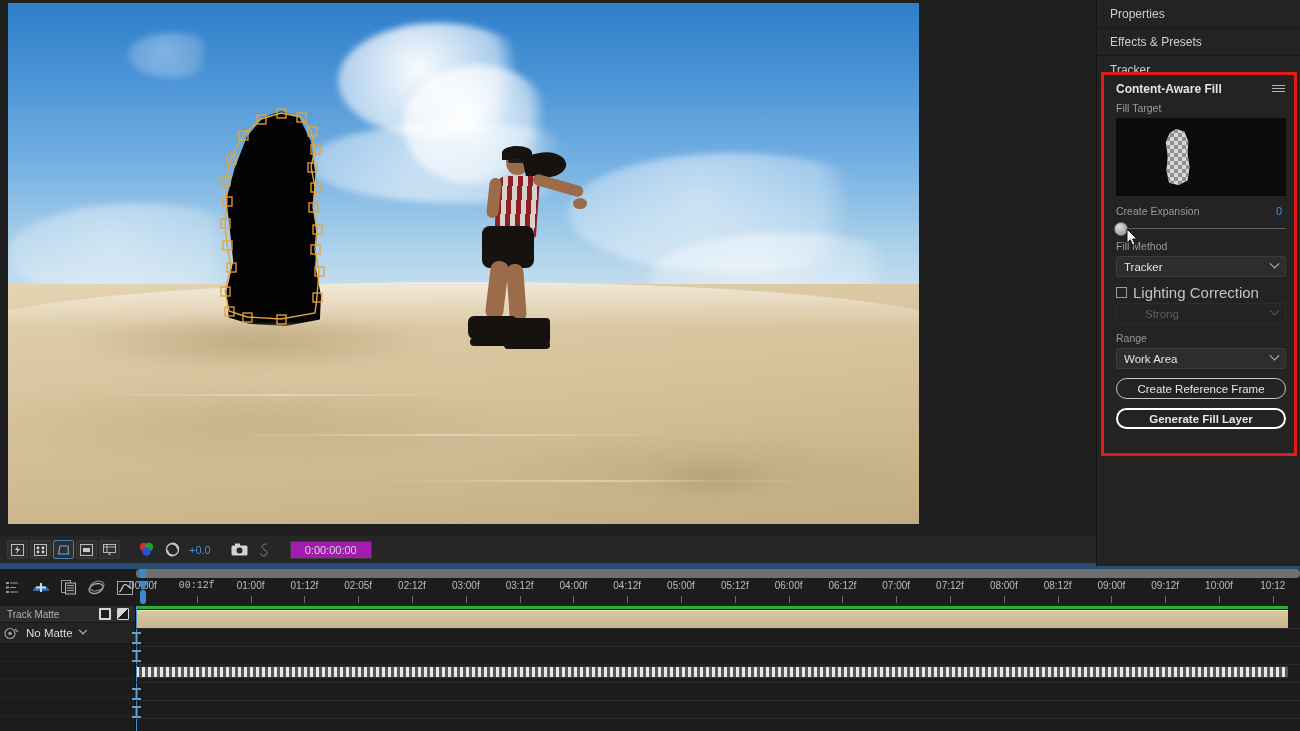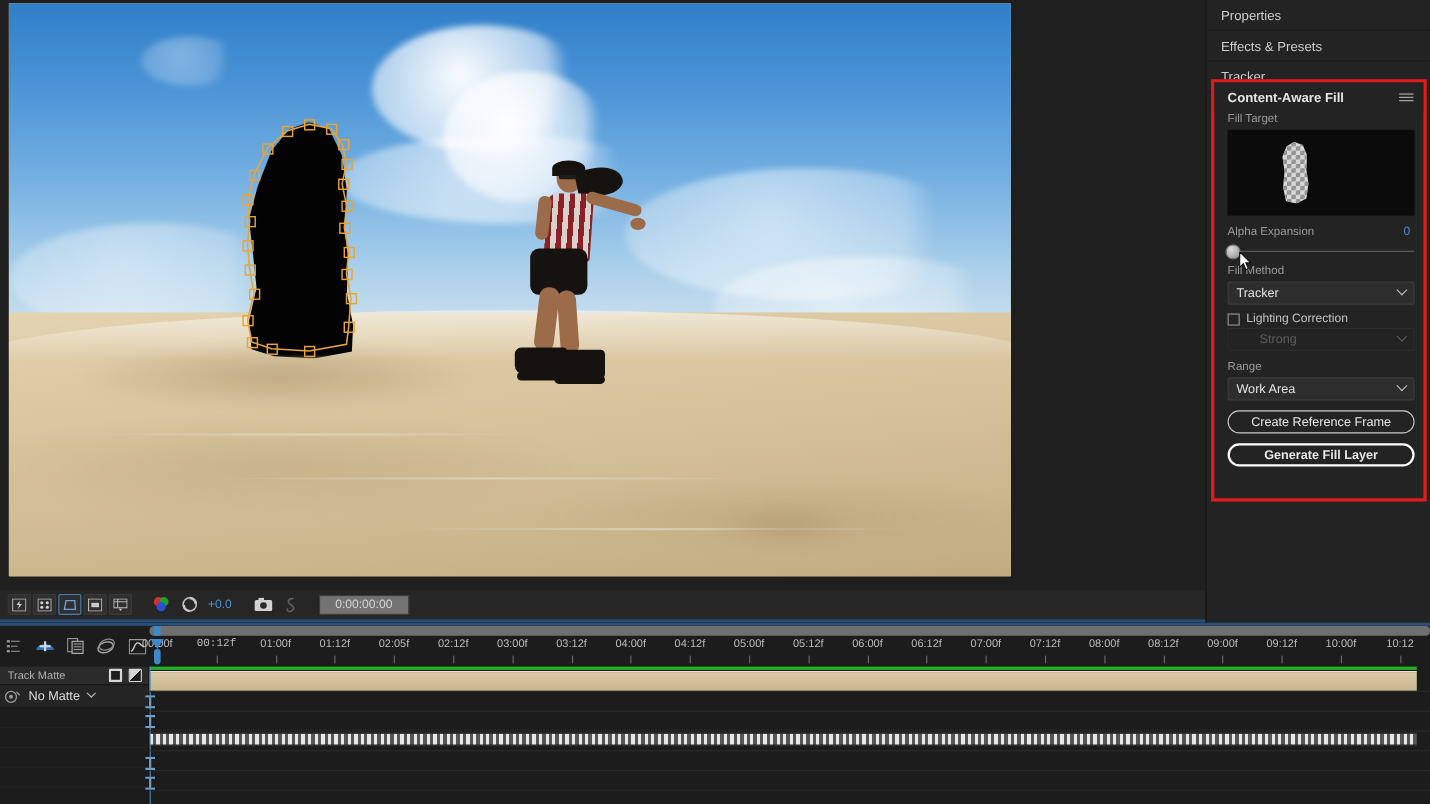--- a/index.html
+++ b/index.html
@@ -75,21 +75,21 @@
   }
   .vt-btn {
     width:21px; height:19px; border-radius:2px; display:flex; align-items:center; justify-content:center;
     background:#2f2f2f; border:1px solid #3a3a3a;
   }
   .vt-btn.on { border-color:#4a7fb5; }
   .vt-plain { width:24px; height:19px; display:flex; align-items:center; justify-content:center; }
   .vt-sep { width:10px; }
   .vt-val { color:#4a90d0; font-size:11px; padding:0 3px; }
   #timecode-field {
-    margin-left:10px; width:82px; height:18px; background:#737373; border:1px solid #3a3a3a;
+    margin-left:10px; width:82px; height:18px; background:#a21caf; border:1px solid #3a3a3a;
     color:#d6d6d6; font-size:11px; display:flex; align-items:center; justify-content:center;
   }
   #viewer-blueline { position:absolute; left:0; top:563px; width:1096px; height:3px; background:#2a4d74; }
 
   
   #right-panel {
     position:absolute; left:1096px; top:0; width:204px; height:566px; background:#232323;
     border-left:1px solid #141414;
   }
   .panel-tab {
@@ -138,21 +138,21 @@
     width:170px; height:21px; background:#2d2d2d; border:1px solid #3c3c3c; border-radius:2px;
     display:flex; align-items:center; justify-content:space-between; padding:0 7px;
     color:#e2e2e2; font-size:11.5px; margin-top:2px;
   }
   .caf-select.disabled { background:#232323; border-color:#2c2c2c; color:#5e5e5e; justify-content:flex-end; position:relative; }
   .caf-select.disabled .sel-text { position:absolute; left:28px; }
   .chev { width:7px; height:7px; border-right:1.4px solid #c3c3c3; border-bottom:1.4px solid #c3c3c3; transform:rotate(45deg) translate(-2px,-2px); }
   .caf-select.disabled .chev { border-color:#5e5e5e; }
   #lighting-row { display:flex; align-items:center; gap:6px; margin-top:7px; }
   #lighting-check { width:11px; height:11px; border:1px solid #9a9a9a; background:#232323; }
-  #lighting-label { color:#c3c3c3; font-size:11px; }
+  #lighting-label { color:#c3c3c3; font-size:15px; }
   .caf-btn {
     width:170px; height:21px; border-radius:11px; border:1px solid #c8c8c8;
     background:#232323; color:#e6e6e6; font-size:11.5px;
     display:flex; align-items:center; justify-content:center; margin-top:9px;
   }
   .caf-btn.primary { border-width:2px; border-color:#ffffff; font-weight:bold; }
 
   
   #timeline { position:absolute; left:0; top:566px; width:1300px; height:165px; background:#1c1c1c; }
   #tl-topline { position:absolute; left:0; top:0; width:1300px; height:3px; background:#2a4d74; }
@@ -365,21 +365,21 @@
           </span>
       </div>
 
       <div class="caf-body">
         <div class="caf-label">Fill Target</div>
         <div id="fill-target-preview">
           <div id="ft-shape"></div>
         </div>
 
         <div id="alpha-row">
-          <span class="caf-label">Alpha Expansion</span>
+          <span class="caf-label">Create Expansion</span>
           <span id="alpha-value">0</span>
         </div>
         <div id="alpha-slider-wrap">
           <div id="alpha-track"></div>
           <div id="alpha-thumb"></div>
           <svg id="cursor-arrow" viewBox="0 0 12 18">
             <path d="M1 0 L1 14 L4.3 10.8 L6.6 16.2 L8.9 15.2 L6.6 10 L11 10 Z" fill="#fafafa" stroke="#111" stroke-width="1"></path>
           </svg>
         </div>
 

